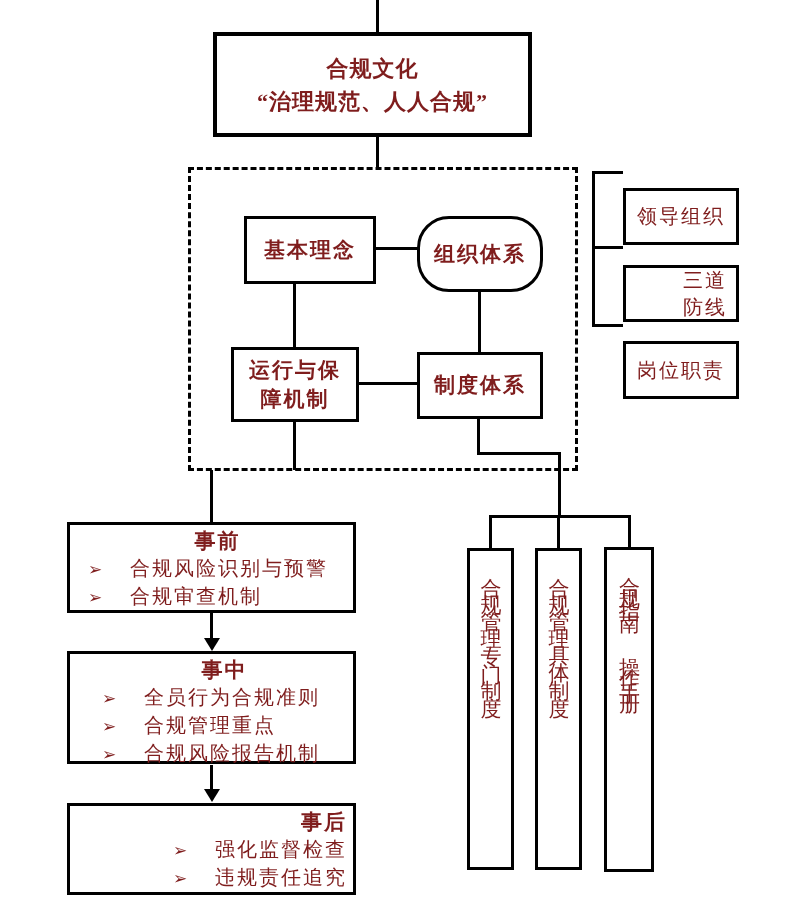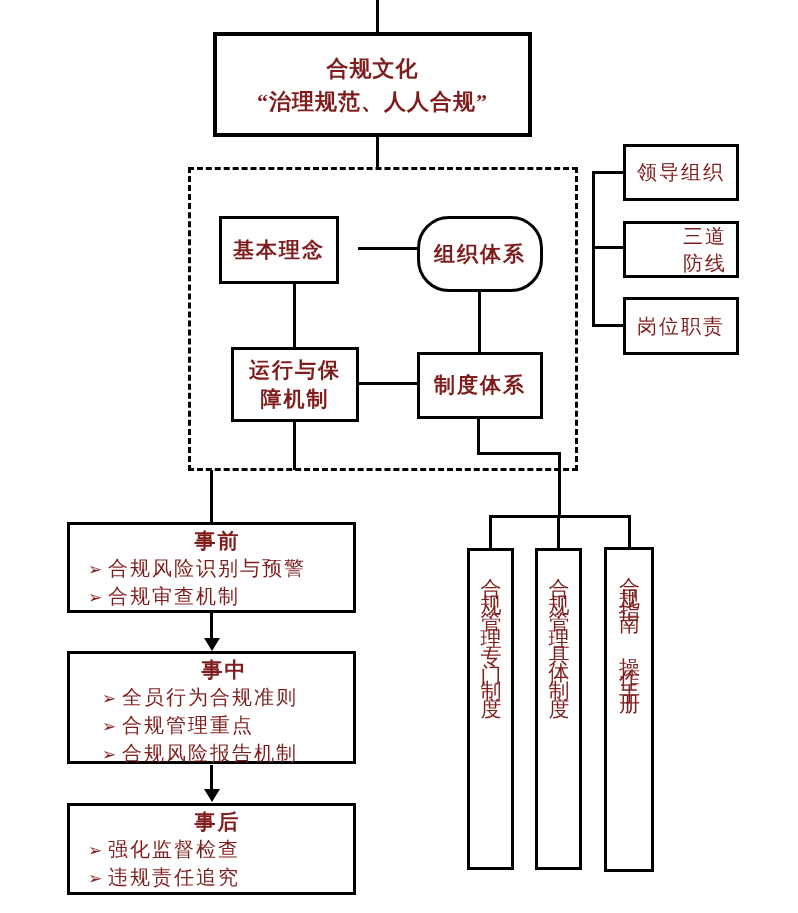--- a/index.html
+++ b/index.html
@@ -21,38 +21,38 @@
     border-top:13px solid #000;
   }
   
   #top-box{left:213px;top:32px;width:319px;height:105px;border-width:4px;
            font-weight:bold;font-size:22px;line-height:33px;letter-spacing:1px;}
   
   #dashed-box{position:absolute;box-sizing:border-box;left:188px;top:167px;width:390px;height:304px;
               border:3px dashed #000;background:transparent;}
   
   .core{font-weight:bold;font-size:21px;letter-spacing:2px;line-height:29px;}
-  #box-basic{left:219px;top:216px;width:120px;height:68px;}
+  #box-basic{left:244px;top:216px;width:132px;height:68px;}
   #box-org{left:417px;top:216px;width:126px;height:76px;border-radius:32px;}
   #box-operation{left:231px;top:347px;width:128px;height:75px;}
   #box-institution{left:417px;top:352px;width:126px;height:67px;}
   
-  .rightbox{font-size:20px;letter-spacing:2px;}
+  .rightbox{font-size:20px;letter-spacing:2px;margin-top:44px;}
   #box-leader{left:623px;top:144px;width:116px;height:57px;}
   #box-defense{left:623px;top:221px;width:116px;height:57px;padding-left:48px;}
   #box-duty{left:623px;top:297px;width:116px;height:58px;}
   
   .stage{align-items:stretch;justify-content:flex-start;text-align:left;padding:3px 6px 0 18px;}
   #stage-before{left:67px;top:522px;width:289px;height:91px;}
   #stage-during{left:67px;top:651px;width:289px;height:113px;padding-left:32px;}
-  #stage-after{left:67px;top:803px;width:289px;height:92px;}
+  #stage-after{left:67px;top:803px;width:289px;height:92px;align-items:flex-end;}
   .stage-title{text-align:center;font-weight:bold;font-size:21px;line-height:27px;letter-spacing:2px;}
   .stage-item{font-size:20px;line-height:26px;letter-spacing:2px;white-space:nowrap;}
   .stage-item .bullet{display:inline-block;width:20px;font-size:17px;letter-spacing:0;}
-  .stage-item .itext{}
+  .stage-item .itext{margin-left:22px;}
   
   .vbox{justify-content:flex-start;padding-top:10px;}
   .vtext{writing-mode:vertical-rl;text-orientation:upright;font-size:21px;
          letter-spacing:17px;line-height:1;}
   #vbox-1{left:467px;top:548px;width:47px;height:322px;}
   #vbox-2{left:535px;top:548px;width:47px;height:322px;}
   #vbox-3{left:604px;top:547px;width:50px;height:325px;}
   #vbox-3 .vtext{letter-spacing:12px;}
 </style>
 </head>

